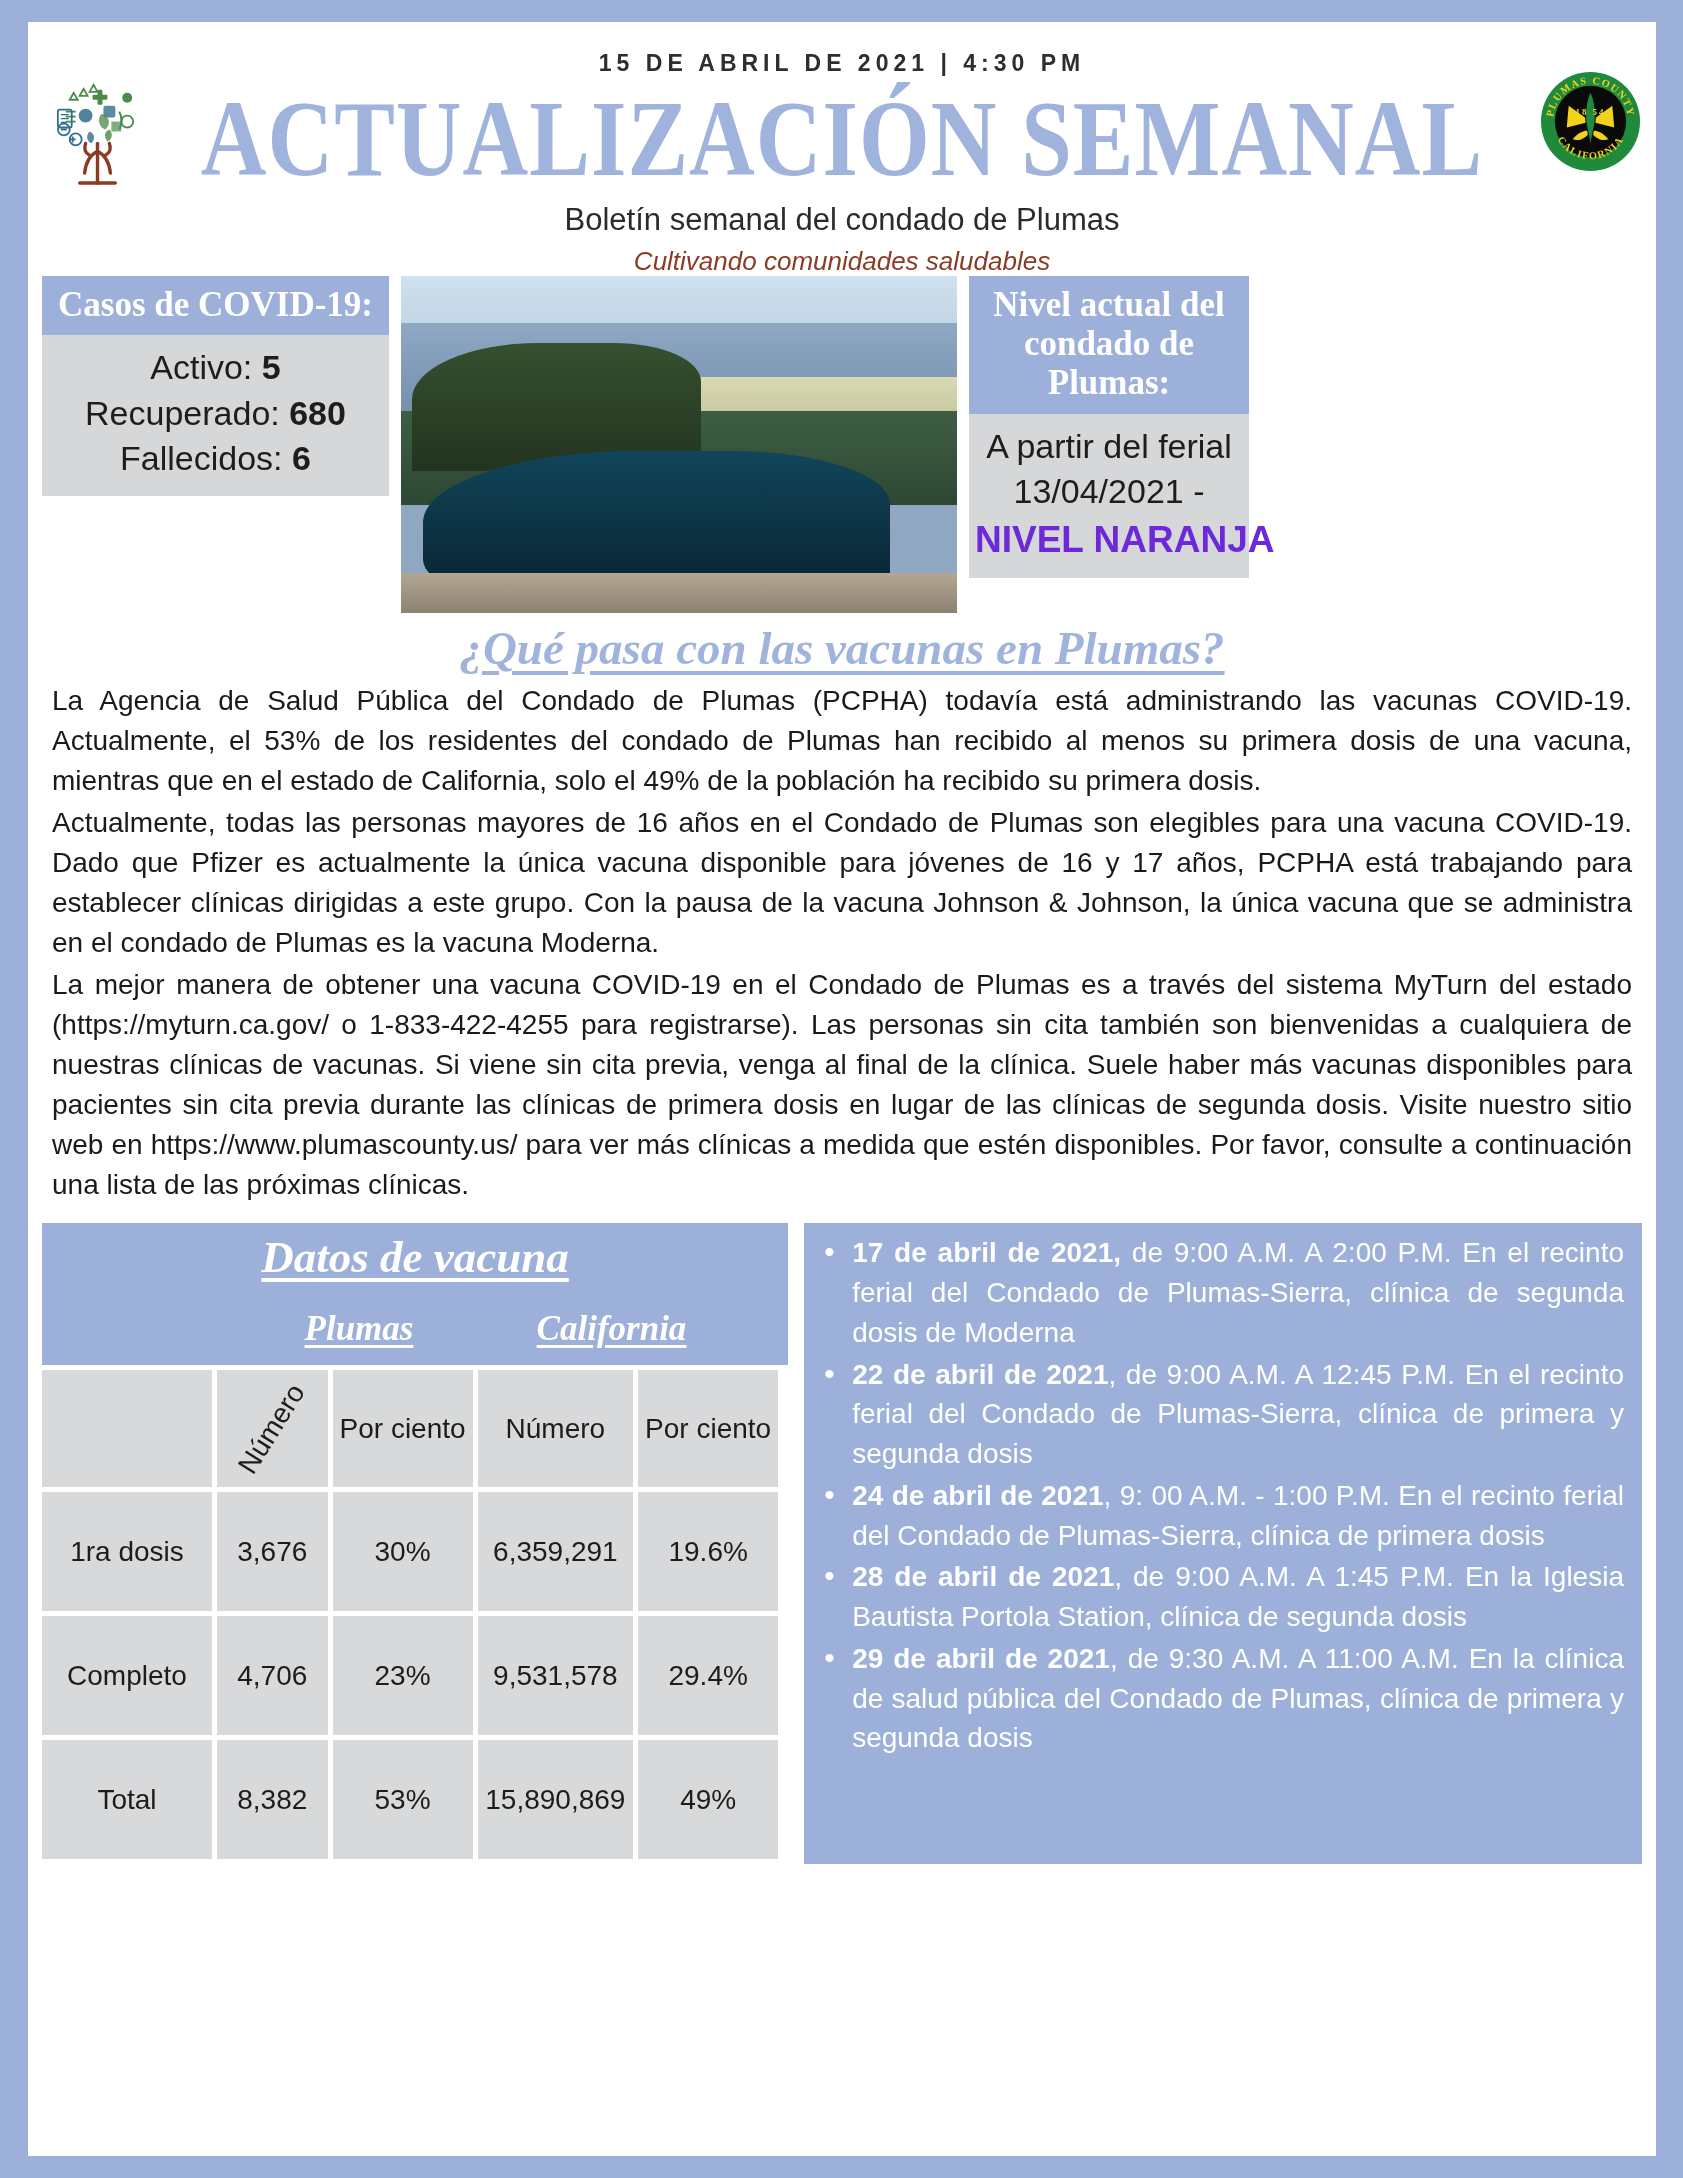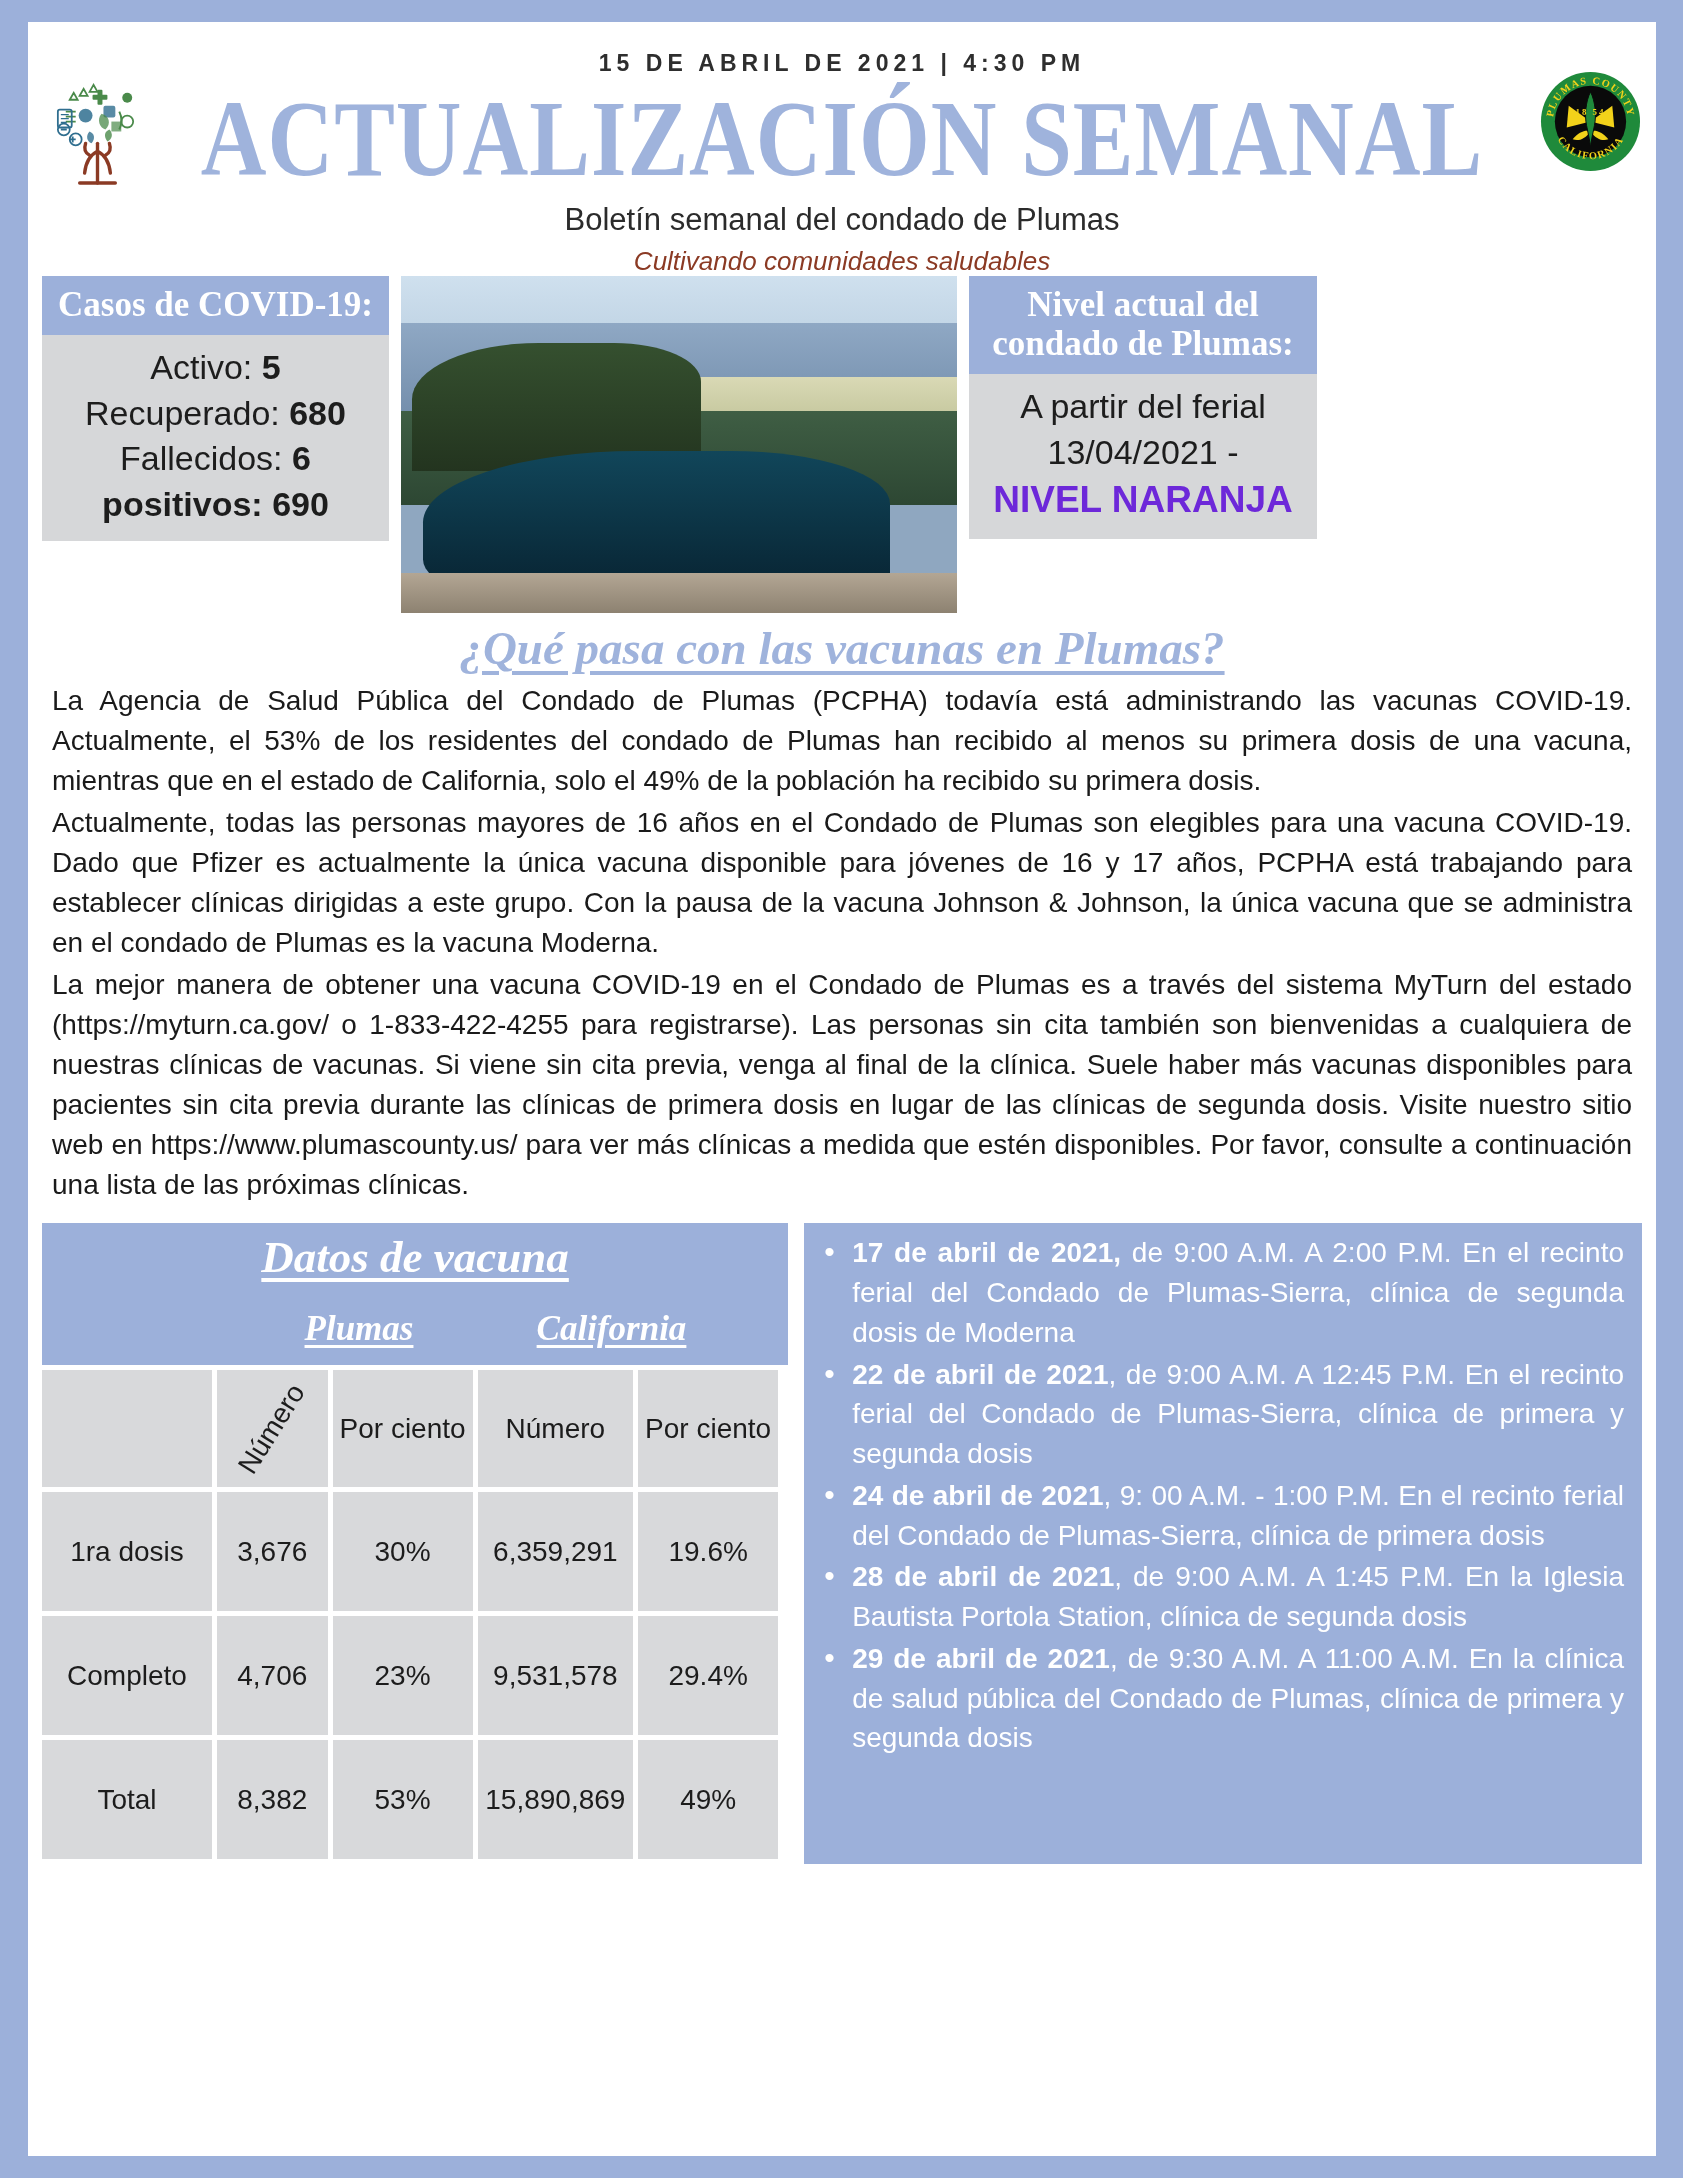--- a/index.html
+++ b/index.html
@@ -71,21 +71,21 @@
 
   
   .statrow {
     display: flex;
     align-items: flex-start;
     padding: 0 14px;
     margin-top: 6px;
     gap: 12px;
   }
   .statbox { width: 347px; }
-  .statbox.right { width: 348px; }
+  .statbox.right { width: 280px; }
   .statbox .head {
     background: #9cb0da;
     color: #ffffff;
     font-family: "Liberation Serif", serif;
     font-weight: 700;
     font-size: 35px;
     text-align: center;
     padding: 9px 4px 11px;
     line-height: 1.12;
   }
@@ -324,24 +324,20 @@
             <span>Activo:</span>
             <span class="b">5</span>
           </div>
           <div class="line">
             <span>Recuperado:</span>
             <span class="b">680</span>
           </div>
           <div class="line">
             <span>Fallecidos:</span>
             <span class="b">6</span>
-          </div>
-          <div class="line b">
-            <span>positivos:</span>
-            <span>690</span>
           </div>
         </div>
       </div>
 
       <div class="photo">
         <div class="sky"></div>
         <div class="far"></div>
         <div class="valley"></div>
         <div class="mid"></div>
         <div class="ridge"></div>

